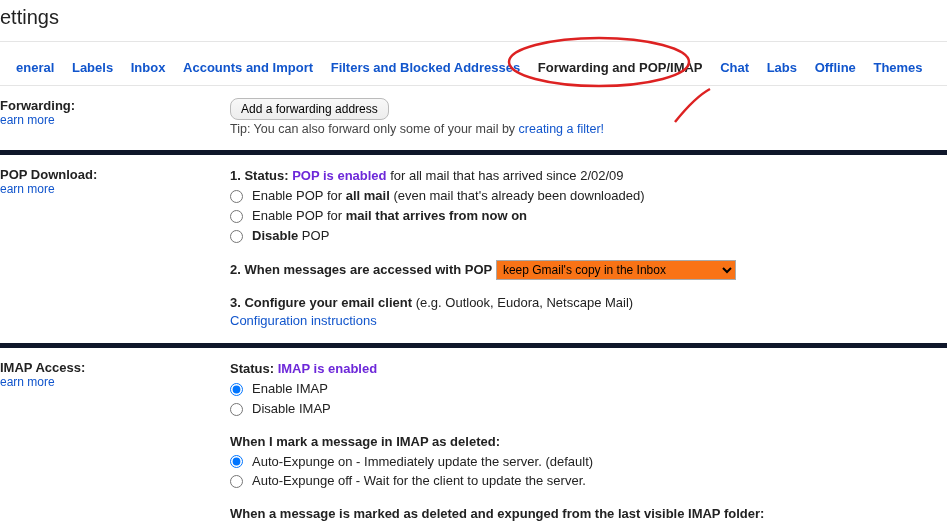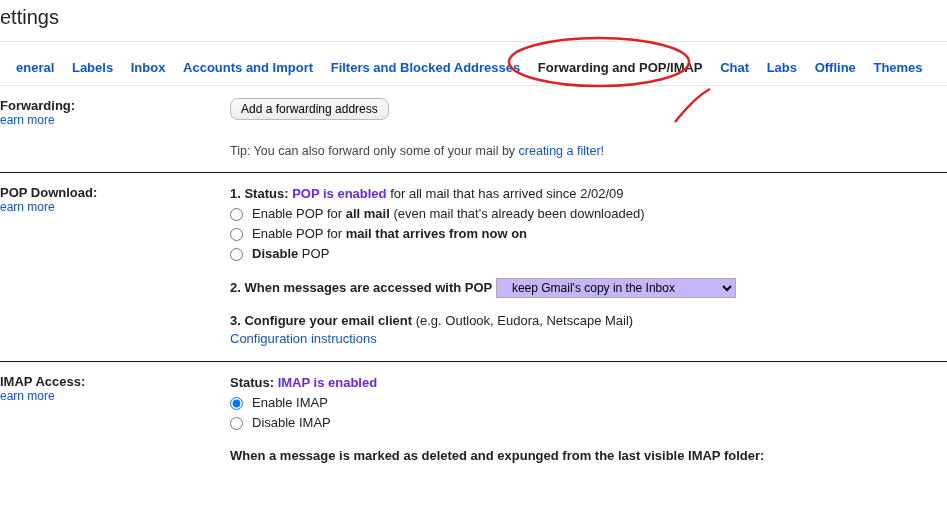--- a/index.html
+++ b/index.html
@@ -34,21 +34,21 @@
     font-size: 13px;
     font-weight: bold;
   }
   .tab.active {
     color: #222;
     font-weight: bold;
   }
   .section {
     display: flex;
     padding: 12px 0;
-    border-bottom: 1px solid #0f172a;
+    border-bottom: 5px solid #0f172a;
   }
   .section-label {
     width: 230px;
     flex-shrink: 0;
   }
   .section-label .label-title {
     font-weight: bold;
     font-size: 13px;
   }
   .section-label .label-sub {
@@ -67,32 +67,32 @@
   }
   .btn {
     font-family: Arial;
     font-size: 12px;
     background: linear-gradient(#f8f8f8,#ededed);
     border: 1px solid #bbb;
     border-radius: 8px;
     padding: 3px 10px;
     cursor: pointer;
   }
-  .tip-row { margin-top: 22px; font-size: 12.5px; color: #444; }
+  .tip-row { margin-top: 0; font-size: 12.5px; color: #444; }
   .link { color: #1155cc; cursor: pointer; }
   .green { color: #6d28d9; font-weight: bold; }
   .bold { font-weight: bold; }
   .radio-row { display: flex; align-items: center; gap: 6px; margin: 1px 0; }
   .radio-row input[type="radio"] { margin: 0 3px 0 0; }
   select {
     font-family: Arial;
     font-size: 12px;
-    padding: 1px 11px;
+    padding: 1px 2px;
     border: 1px solid #aaa;
-    background: #c4b5fd;
+    background: #f97316;
     min-width: 240px;
   }
   .block { margin-top: 14px; }
   .circle-annotation {
     position: absolute;
     pointer-events: none;
   }
 </style>
 </head>
 <body>
@@ -179,19 +179,30 @@
     </div>
     <div class="radio-row">
       <input type="radio" name="imap-en" checked="" style="">
       <span><span>Enable</span><span> IMAP</span></span>
     </div>
     <div class="radio-row">
       <input type="radio" name="imap-en" style="">
       <span><span>Disable</span><span> IMAP</span></span>
     </div>
 
+    <div class="block">
+      <div class="bold">When I mark a message in IMAP as deleted:</div>
+      <div class="radio-row">
+        <input type="radio" name="imap-exp" checked="" style="">
+        <span>Auto-Expunge on - Immediately update the server. (default)</span>
+      </div>
+      <div class="radio-row">
+        <input type="radio" name="imap-exp" style="">
+        <span>Auto-Expunge off - Wait for the client to update the server.</span>
+      </div>
+    </div>
 
     <div class="block">
       <div class="bold">When a message is marked as deleted and expunged from the last visible IMAP folder:</div>
 
     </div>
   </div>
 </div>
 
 </body></html>

